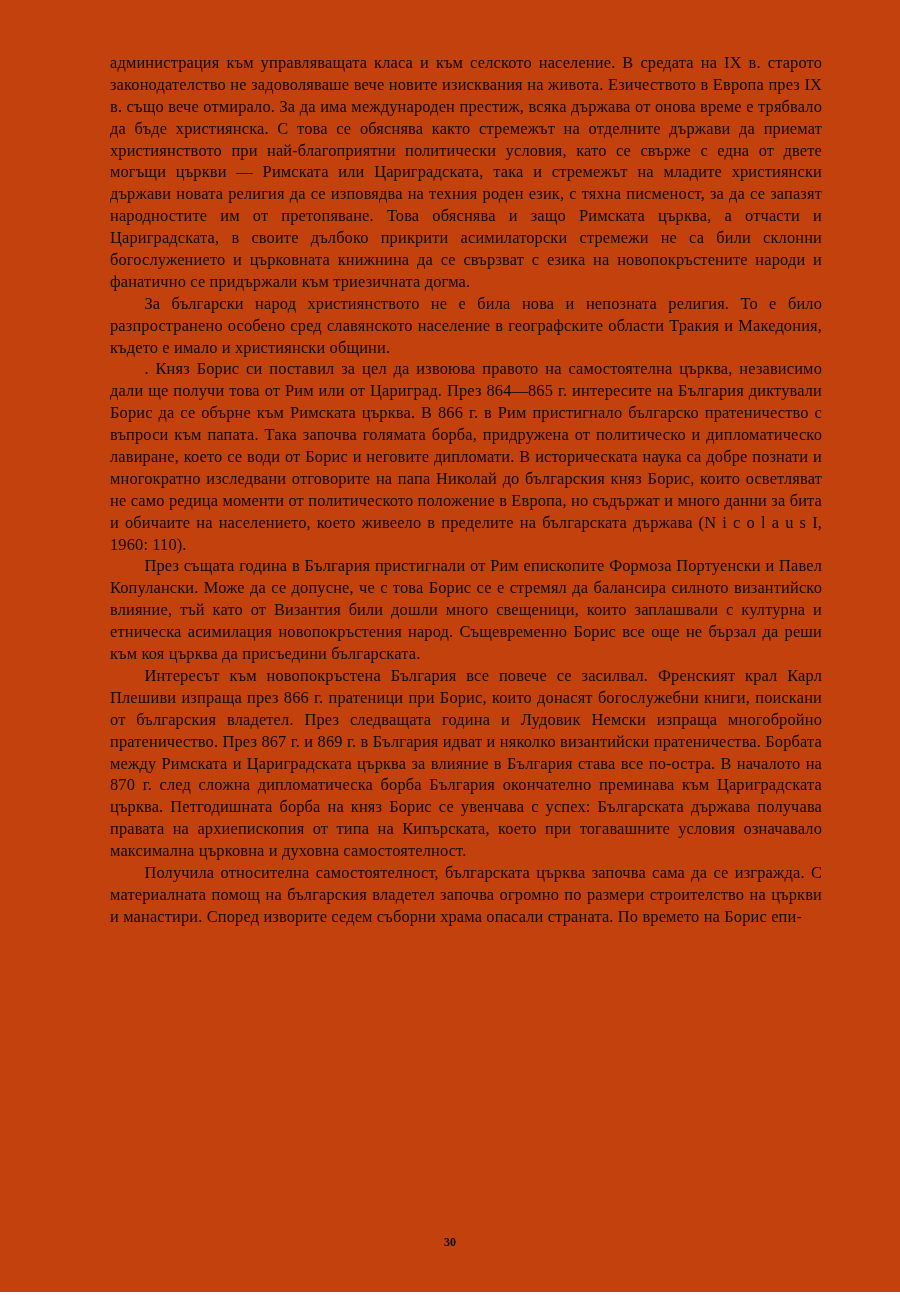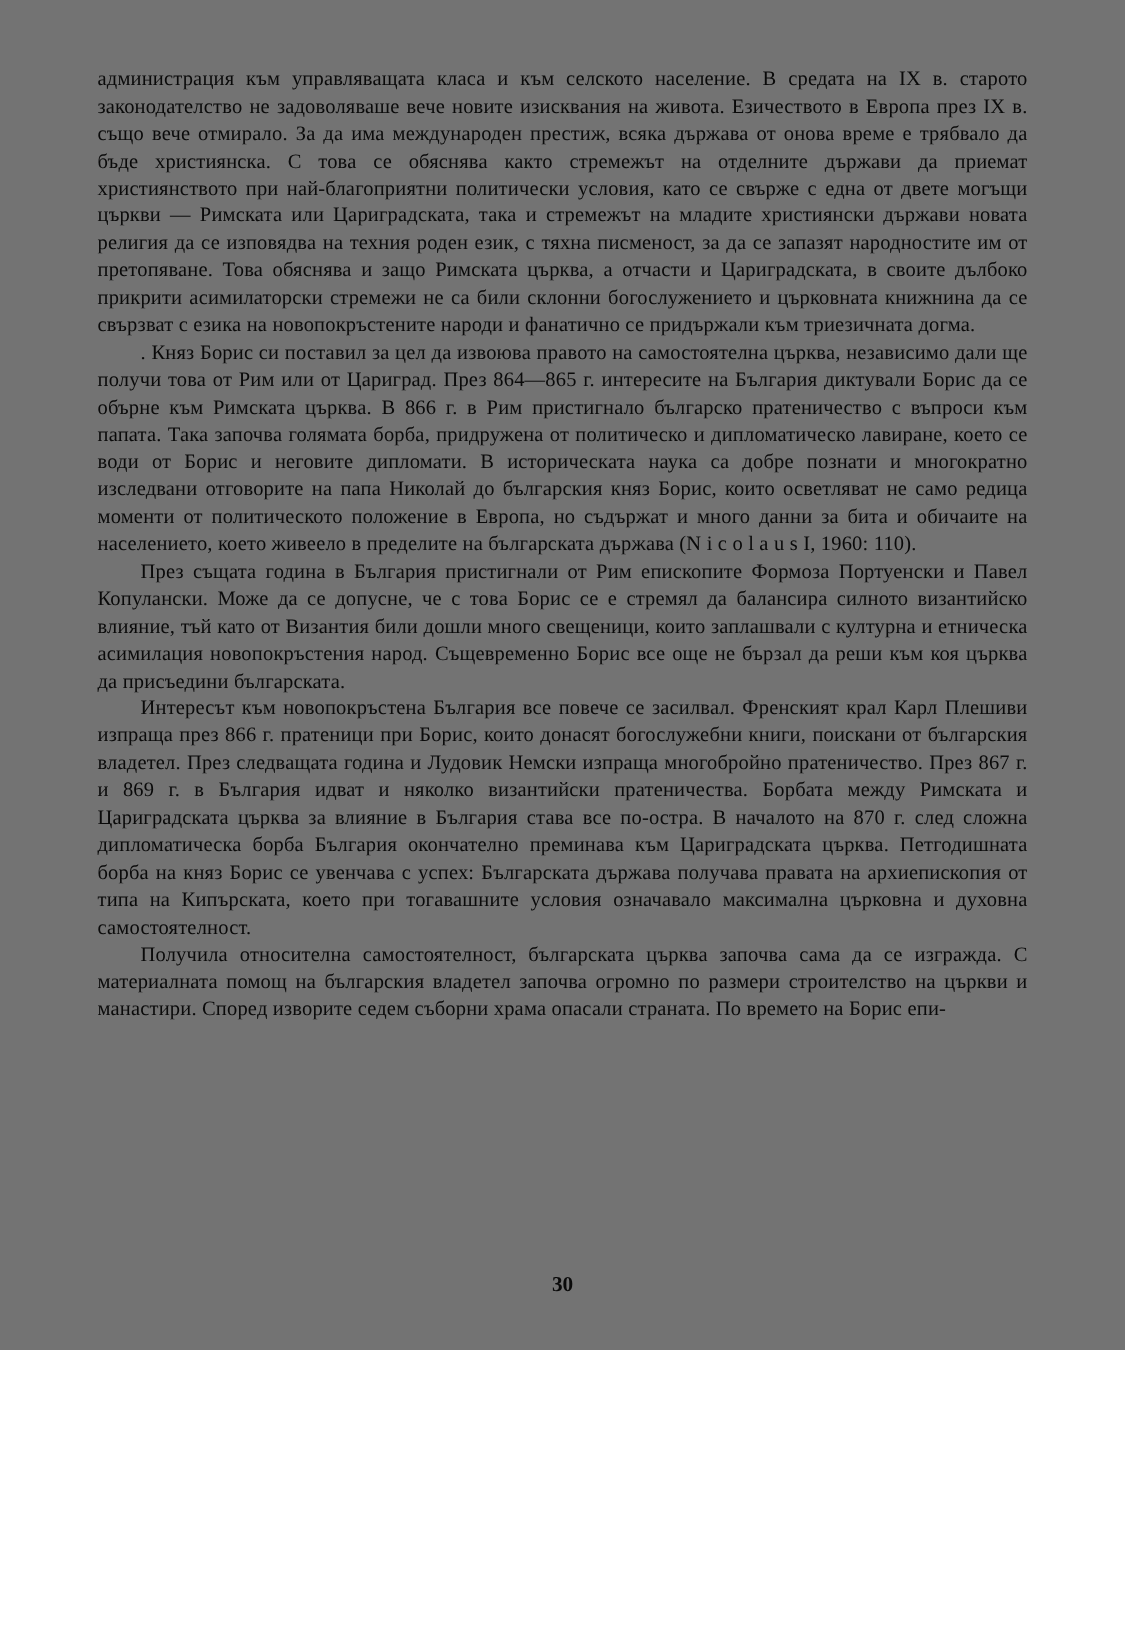--- a/index.html
+++ b/index.html
@@ -10,24 +10,24 @@
   body {
     width: 900px;
     height: 1300px;
     font-family: "Liberation Serif", serif;
     color: #000000;
     overflow: hidden;
   }
   .page {
     position: relative;
     width: 900px;
-    height: 1080px;
+    height: 1292px;
     box-sizing: border-box;
-    padding: 52px 78px 0 78px;
-    background: #737373;
+    padding: 52px 78px 0 110px;
+    background: #c2410c;
   }
   .body-text {
     font-family: "Liberation Serif", serif;
     font-size: 16.4px;
     line-height: 1.335;
     text-align: justify;
     text-justify: inter-word;
     color: #0a0a0a;
     letter-spacing: 0.15px;
   }
@@ -39,30 +39,31 @@
   .para.no-indent {
     text-indent: 0;
   }
   .page-number {
     position: absolute;
     left: 0;
     right: 0;
     bottom: 42px;
     text-align: center;
     font-family: "Liberation Serif", serif;
-    font-size: 17px;
+    font-size: 12px;
     font-weight: bold;
     color: #0a0a0a;
   }
 </style>
 </head>
 <body>
 
 <div class="page">
   <div class="body-text">
     <p class="para no-indent">администрация към управляващата класа и към селското население. В средата на IX в. старото законодателство не задоволяваше вече новите изисквания на живота. Езичеството в Европа през IX в. също вече отмирало. За да има международен престиж, всяка държава от онова време е трябвало да бъде християнска. С това се обяснява както стремежът на отделните държави да приемат християнството при най-благоприятни политически условия, като се свърже с една от двете могъщи църкви — Римската или Цариградската, така и стремежът на младите християнски държави новата религия да се изповядва на техния роден език, с тяхна писменост, за да се запазят народностите им от претопяване. Това обяснява и защо Римската църква, а отчасти и Цариградската, в своите дълбоко прикрити асимилаторски стремежи не са били склонни богослужението и църковната книжнина да се свързват с езика на новопокръстените народи и фанатично се придържали към триезичната догма.</p>
+    <p class="para">За български народ християнството не е била нова и непозната религия. То е било разпространено особено сред славянското население в географските области Тракия и Македония, където е имало и християнски общини.</p>
     <p class="para">. Княз Борис си поставил за цел да извоюва правото на самостоятелна църква, независимо дали ще получи това от Рим или от Цариград. През 864—865 г. интересите на България диктували Борис да се обърне към Римската църква. В 866 г. в Рим пристигнало българско пратеничество с въпроси към папата. Така започва голямата борба, придружена от политическо и дипломатическо лавиране, което се води от Борис и неговите дипломати. В историческата наука са добре познати и многократно изследвани отговорите на папа Николай до българския княз Борис, които осветляват не само редица моменти от политическото положение в Европа, но съдържат и много данни за бита и обичаите на населението, което живеело в пределите на българската държава (N i c o l a u s I, 1960: 110).</p>
     <p class="para">През същата година в България пристигнали от Рим епископите Формоза Портуенски и Павел Копулански. Може да се допусне, че с това Борис се е стремял да балансира силното византийско влияние, тъй като от Византия били дошли много свещеници, които заплашвали с културна и етническа асимилация новопокръстения народ. Същевременно Борис все още не бързал да реши към коя църква да присъедини българската.</p>
     <p class="para">Интересът към новопокръстена България все повече се засилвал. Френският крал Карл Плешиви изпраща през 866 г. пратеници при Борис, които донасят богослужебни книги, поискани от българския владетел. През следващата година и Лудовик Немски изпраща многобройно пратеничество. През 867 г. и 869 г. в България идват и няколко византийски пратеничества. Борбата между Римската и Цариградската църква за влияние в България става все по-остра. В началото на 870 г. след сложна дипломатическа борба България окончателно преминава към Цариградската църква. Петгодишната борба на княз Борис се увенчава с успех: Българската държава получава правата на архиепископия от типа на Кипърската, което при тогавашните условия означавало максимална църковна и духовна самостоятелност.</p>
     <p class="para">Получила относителна самостоятелност, българската църква започва сама да се изгражда. С материалната помощ на българския владетел започва огромно по размери строителство на църкви и манастири. Според изворите седем съборни храма опасали страната. По времето на Борис епи-</p>
   </div>
   <div class="page-number">30</div>
 </div>
 
 </body></html>

